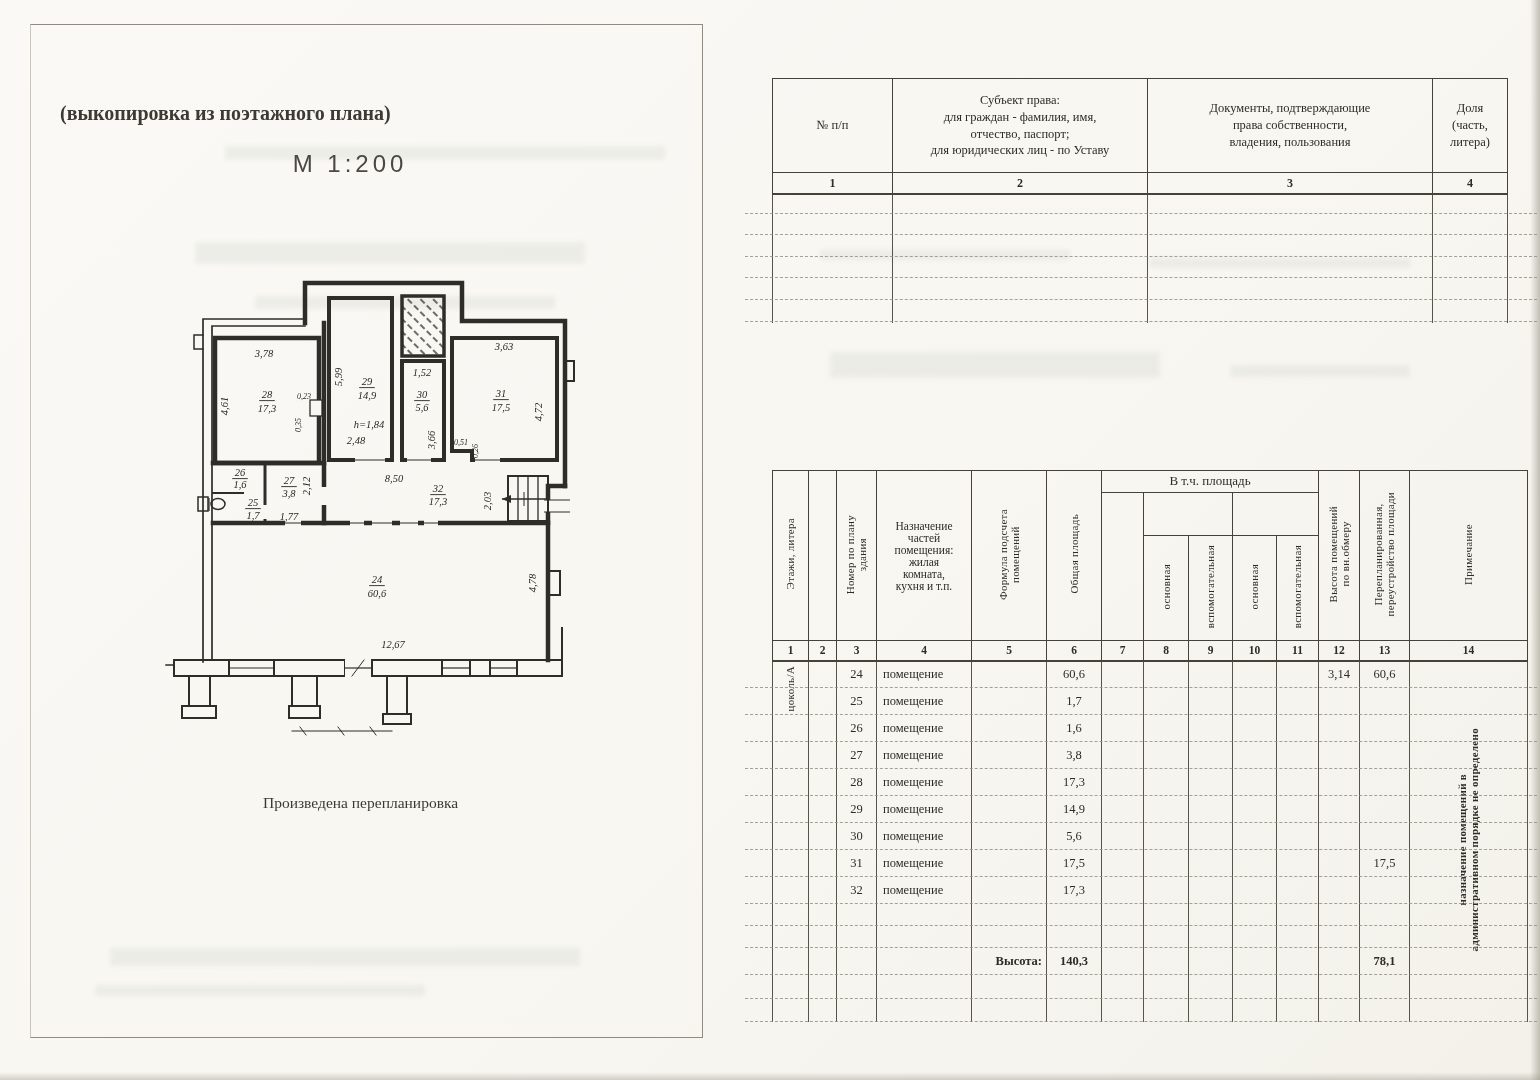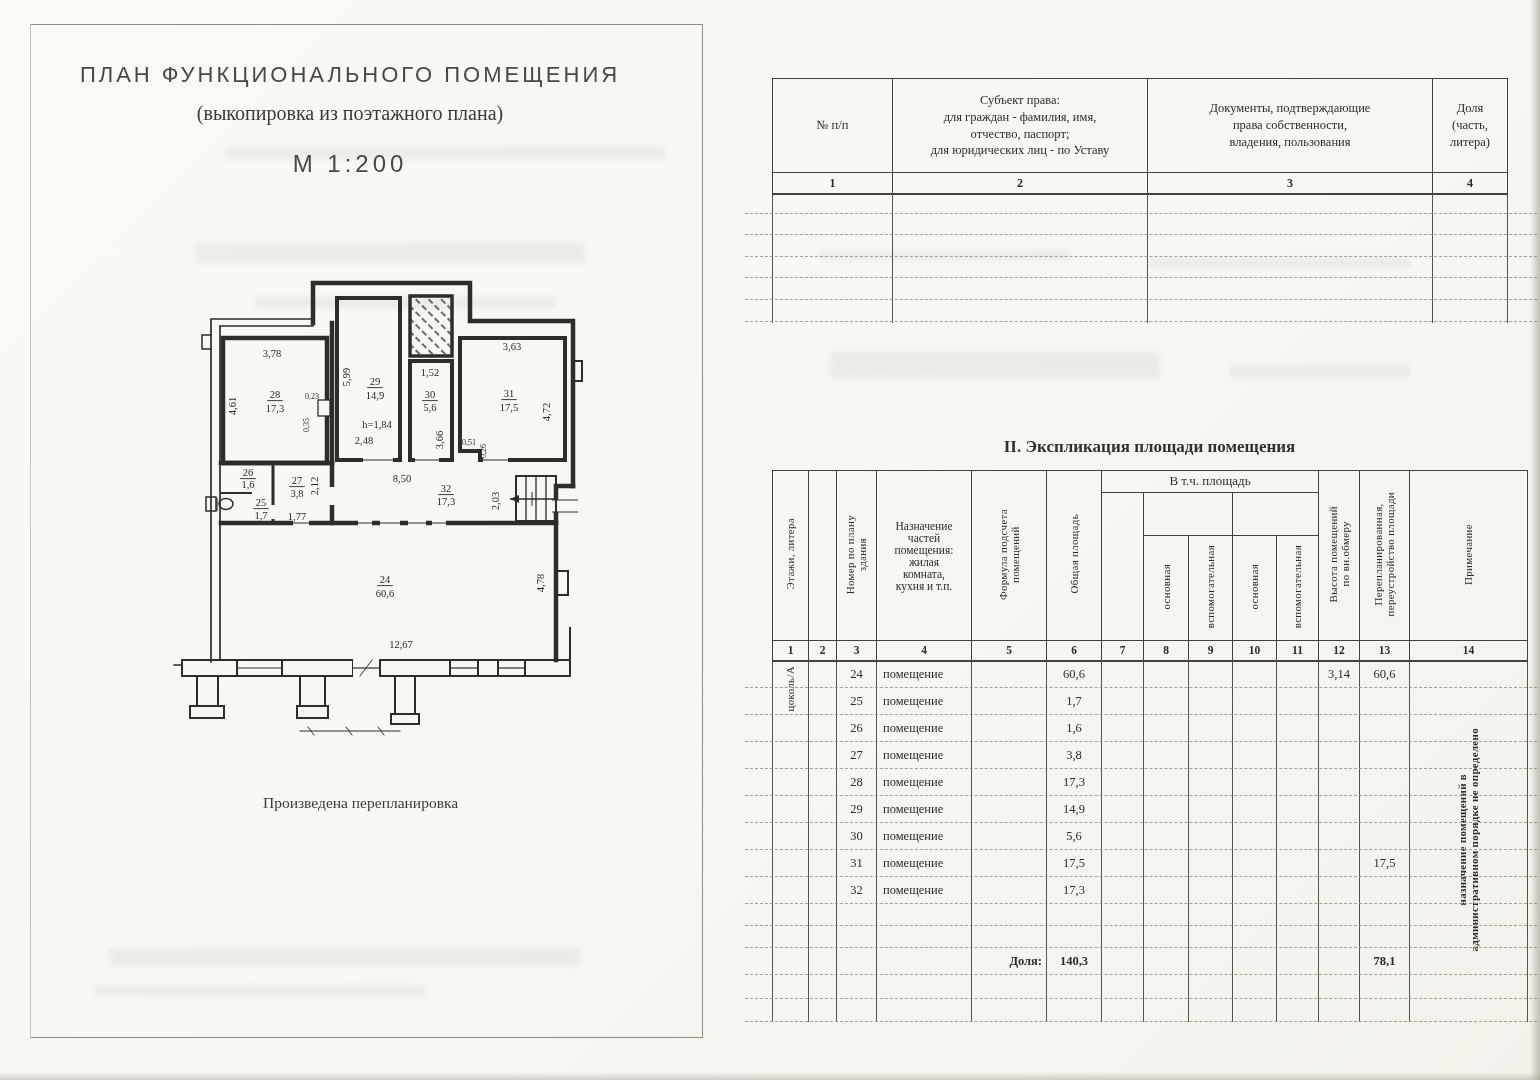--- a/index.html
+++ b/index.html
@@ -9,26 +9,26 @@
   .edge-right{position:absolute;right:0;top:0;width:10px;height:1080px;
         background:linear-gradient(to right,rgba(160,156,144,0),rgba(150,146,132,.55));}
   .edge-bottom{position:absolute;left:0;bottom:0;width:1540px;height:8px;
         background:linear-gradient(to bottom,rgba(160,156,144,0),rgba(150,146,132,.4));}
   .page-frame{position:absolute;left:30px;top:24px;width:671px;height:1012px;
         border:1px solid #8f8c7e;border-left-color:#c9c6b8;}
   .ghost{position:absolute;background:#7d8a74;opacity:.09;filter:blur(2px);border-radius:2px;}
   .t-line1{position:absolute;left:60px;top:62px;width:580px;text-align:center;
         font-family:"Liberation Sans",sans-serif;font-weight:400;font-size:22px;
         letter-spacing:3px;color:#4a4840;}
-  .t-line2{position:absolute;left:60px;top:102px;width:580px;text-align:center;
-        font-size:20px;font-weight:400;color:#3c3a33;}
+  .t-line2{position:absolute;left:60px;top:102px;width:580px;text-align:left;
+        font-size:20px;font-weight:700;color:#3c3a33;}
   .t-scale{position:absolute;left:60px;top:150px;width:580px;text-align:center;
         font-family:"Liberation Sans",sans-serif;font-size:24px;letter-spacing:4px;color:#4a4840;}
   .caption{position:absolute;left:263px;top:794px;font-size:15.5px;color:#3c3a33;}
-  .plan-wrap{position:absolute;left:60px;top:273px;width:560px;height:472px;}
+  .plan-wrap{position:absolute;left:52px;top:273px;width:560px;height:472px;font-style:italic;}
   .tbl-title{position:absolute;text-align:center;font-weight:700;font-size:17px;color:#33312b;}
   #title1{left:772px;top:40px;width:735px;}
   #title2{left:772px;top:437px;width:755px;}
   table{border-collapse:collapse;table-layout:fixed;background:transparent;}
   .t1{position:absolute;left:772px;top:78px;width:735px;}
   .t1 td{border:1.4px solid #45423a;text-align:center;vertical-align:middle;
         font-size:12.5px;line-height:1.35;white-space:pre-line;padding:2px;}
   .t1 tr.nums td{font-size:12px;font-weight:700;border-bottom-width:2px;}
   .t1 tr.empty td{border-top:none;border-bottom:none;border-left:1px solid #57544a;border-right:1px solid #57544a;}
   .t2{position:absolute;left:772px;top:470px;width:755px;}
@@ -55,21 +55,20 @@
   <div class="ghost" style="left:255px;top:296px;width:300px;height:13px;"></div>
   <div class="ghost" style="left:110px;top:948px;width:470px;height:18px;"></div>
   <div class="ghost" style="left:95px;top:985px;width:330px;height:11px;"></div>
   <div class="ghost" style="left:820px;top:250px;width:250px;height:10px;"></div>
   <div class="ghost" style="left:1150px;top:258px;width:260px;height:10px;"></div>
   <div class="ghost" style="left:830px;top:352px;width:330px;height:26px;"></div>
   <div class="ghost" style="left:1230px;top:365px;width:180px;height:12px;"></div>
 
   <div class="page-frame"></div>
 
-  <div class="t-line1">ПЛАН  ФУНКЦИОНАЛЬНОГО  ПОМЕЩЕНИЯ</div>
   <div class="t-line2">(выкопировка из поэтажного плана)</div>
   <div class="t-scale">М 1:200</div>
 
   <div class="plan-wrap">
   <svg width="560" height="472" viewBox="0 0 560 472">
     <defs>
       <pattern id="hatch" width="9" height="9" patternTransform="rotate(45)" patternUnits="userSpaceOnUse">
         <line x1="0" y1="1" x2="6" y2="1" stroke="#2f2d28" stroke-width="1.4"></line>
       </pattern>
     </defs>
@@ -273,21 +272,20 @@
         </tr>
         <tr class="empty" style="height: 22px;">
           <td></td>
           <td></td>
           <td></td>
           <td></td>
         </tr>
       </tbody>
   </table>
 
-  <div class="tbl-title" id="title2">II. Экспликация площади помещения</div>
   <table class="t2">
     <colgroup>
       <col style="width:36px">
         <col style="width:28px">
         <col style="width:40px">
         <col style="width:95px">
       <col style="width:75px">
         <col style="width:55px">
         <col style="width:42px">
         <col style="width:45px">
@@ -503,21 +501,21 @@
           <td class="bodycell"></td>
           <td class="bodycell"></td>
           <td class="bodycell"></td>
           <td class="bodycell"></td>
           <td class="bodycell"></td>
         </tr>
         <tr style="height: 27px;">
           <td class="bodycell"></td>
           <td class="bodycell"></td>
           <td class="bodycell"></td>
-          <td class="bodycell bold" style="text-align: right; padding-right: 4px;">Доля:</td>
+          <td class="bodycell bold" style="text-align: right; padding-right: 4px;">Высота:</td>
           <td class="bodycell bold">140,3</td>
           <td class="bodycell"></td>
           <td class="bodycell"></td>
           <td class="bodycell"></td>
           <td class="bodycell"></td>
           <td class="bodycell"></td>
           <td class="bodycell"></td>
           <td class="bodycell bold">78,1</td>
         </tr>
         <tr style="height: 24px;">

